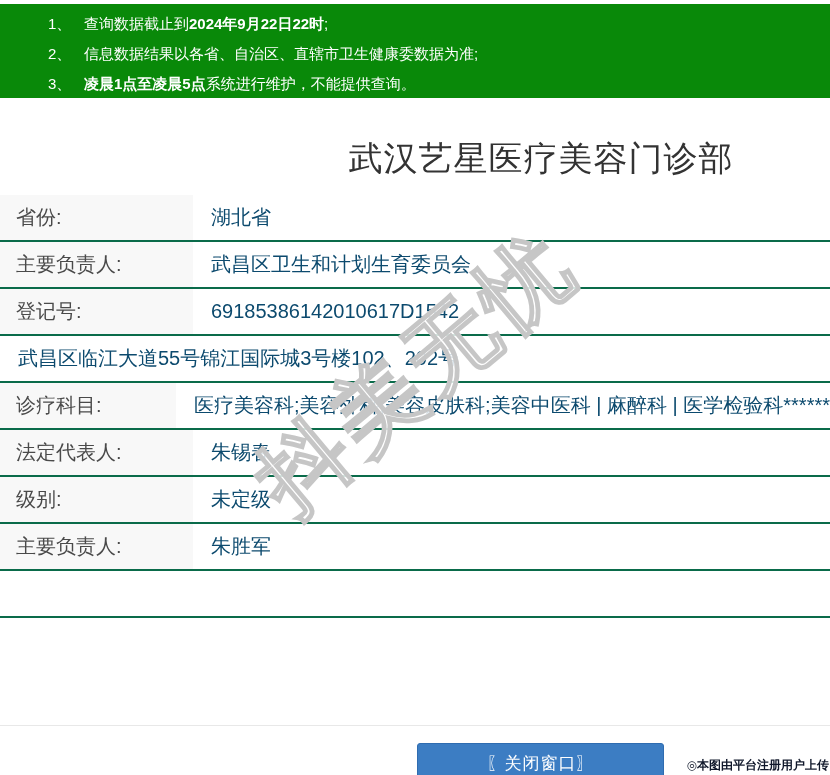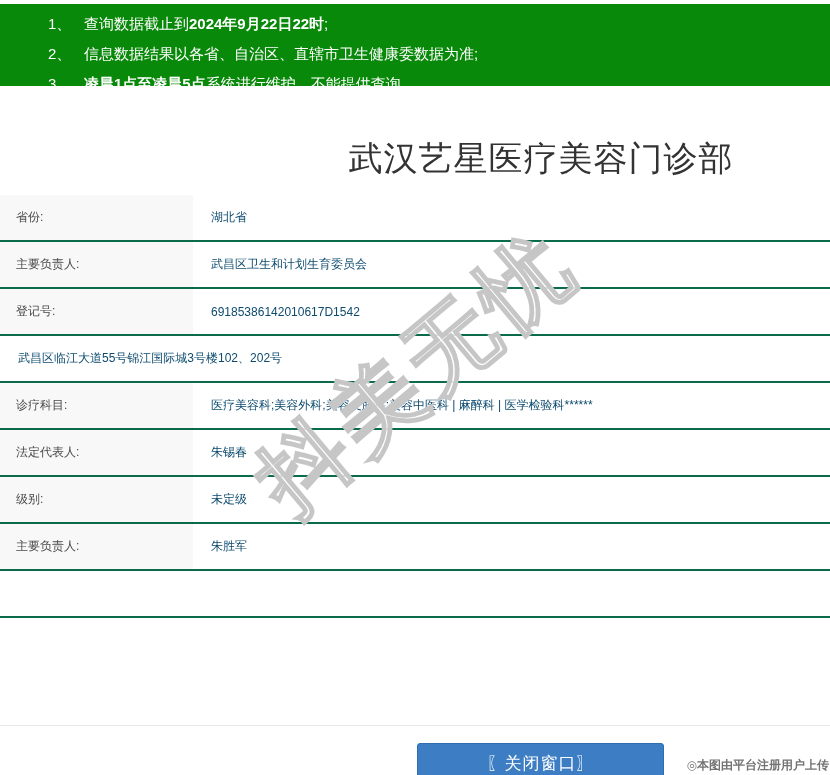--- a/index.html
+++ b/index.html
@@ -12,21 +12,21 @@
     position: relative;
     width: 830px; height: 775px;
     background: #ffffff;
     overflow: hidden;
   }
 
   
   .notice-bar {
     position: absolute;
     top: 4px; left: 0; right: 0;
-    height: 82px;
+    height: 94px;
     background: #098909;
     color: #ffffff;
     padding-top: 5px;
     font-size: 15px;
   }
   .notice-line {
     line-height: 30px;
     padding-left: 48px;
     white-space: nowrap;
   }
@@ -51,21 +51,21 @@
   
   .info-table {
     position: absolute;
     top: 195px; left: 0; right: 0;
   }
   .info-row {
     display: flex;
     height: 47px;
     border-bottom: 2px solid #0a6b4a;
     align-items: center;
-    font-size: 12px;
+    font-size: 20px;
   }
   .cell-label {
     width: 193px;
     align-self: stretch;
     display: flex;
     align-items: center;
     background: #f8f8f8;
     padding-left: 16px;
     color: #4a4a4a;
   }
@@ -111,21 +111,21 @@
     font-size: 17px;
     font-family: "Liberation Sans", "DejaVu Sans", sans-serif;
     letter-spacing: 1px;
     cursor: pointer;
   }
   .credit {
     position: absolute;
     right: 1px; bottom: 1px;
     font-size: 12px;
     font-weight: bold;
-    color: #737373;
+    color: #0f172a;
     text-shadow:
       -1px -1px 0 #ffffff, 1px -1px 0 #ffffff,
       -1px  1px 0 #ffffff, 1px  1px 0 #ffffff,
       0 -1px 0 #ffffff, 0 1px 0 #ffffff,
       -1px 0 0 #ffffff, 1px 0 0 #ffffff;
     z-index: 6;
     white-space: nowrap;
   }
 </style>
 </head>

